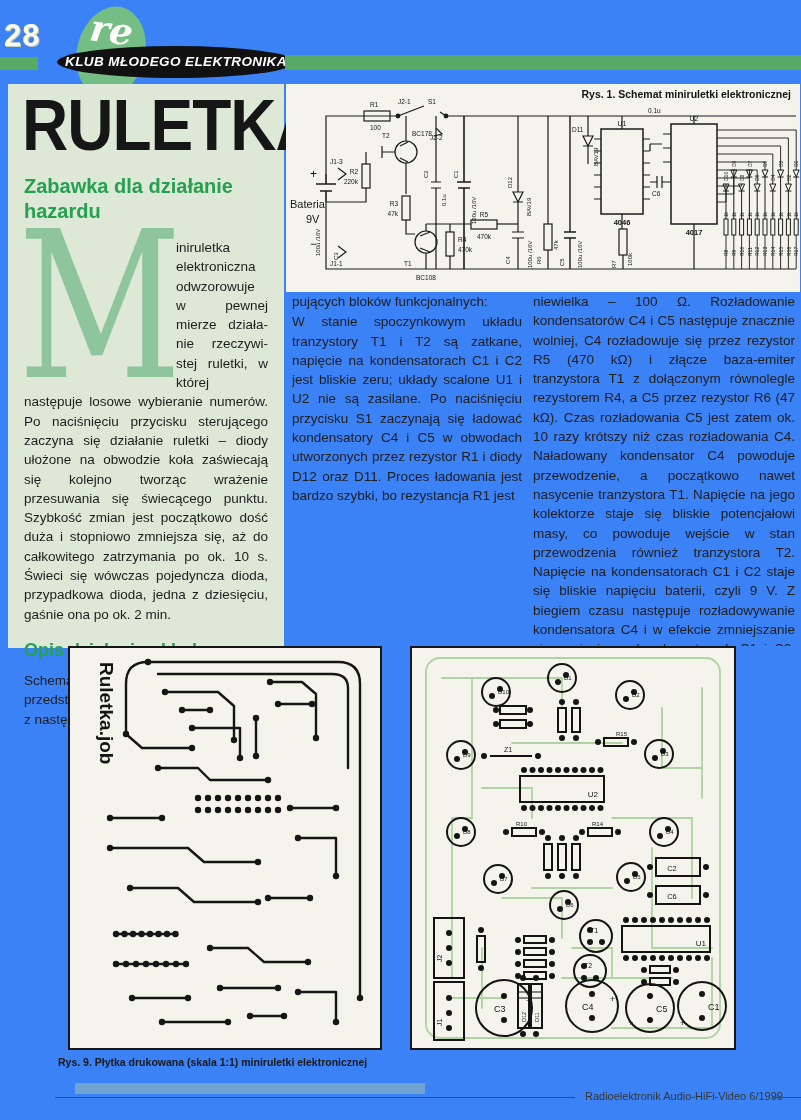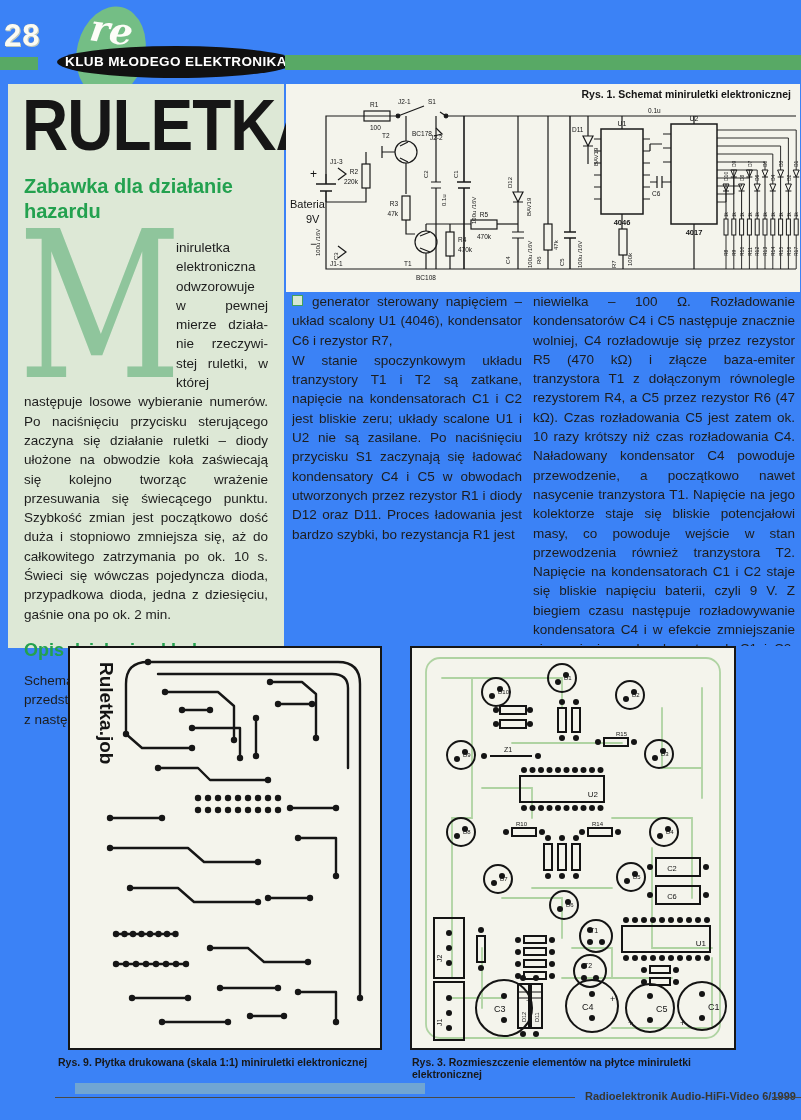--- a/index.html
+++ b/index.html
@@ -9,21 +9,21 @@
   
   .pageno{left:4px;top:18px;font-size:31px;font-weight:bold;color:#fbfbf4;
           text-shadow:0 0 1px #9aa394,1px 1px 0 #c6cfc0;letter-spacing:1px;}
   .bar{background:#58a965;}
   .logo-ell{left:77px;top:6px;width:68px;height:92px;background:#74be85;border-radius:50%;
             transform:rotate(14deg);}
   .logo-re{left:90px;top:8px;font-family:"DejaVu Serif",serif;font-weight:bold;
            font-style:italic;font-size:37px;color:#fdfdf8;transform:rotate(8deg);}
   .club-ell{left:57px;top:46px;width:238px;height:32px;background:#111;border-radius:50%;
             text-align:center;line-height:32px;color:#fff;font-size:13.5px;font-weight:bold;
-            letter-spacing:.4px;}
+            letter-spacing:.4px;font-style:italic;}
   
   .leftcol{left:8px;top:84px;width:276px;height:564px;background:#dde8d6;
            padding:0 16px;box-sizing:border-box;}
   .title{margin:4px 0 0 -2px;font-size:64px;font-weight:bold;letter-spacing:-1px;
          color:#161616;transform:scaleY(1.12);transform-origin:left top;line-height:66px;}
   .subtitle{margin-top:20px;font-size:20px;line-height:25px;font-weight:bold;color:#23a14f;}
   .body-txt{font-size:13.5px;line-height:19.3px;text-align:justify;}
   .intro{margin-top:14px;position:relative;}
   .m-spacer{float:left;width:152px;height:146px;}
   .dropcap{position:absolute;left:-6px;top:-34px;font-family:"DejaVu Serif",serif;
@@ -62,21 +62,21 @@
     <div class="intro body-txt">
       <span class="dropcap">M</span>
       <span class="m-spacer"></span>
       <span>iniruletka elektronicz­na odwzo­ro­wu­je w pew­nej mierze dzia­ła­nie rzeczywi­stej ruletki, w której następuje losowe wybieranie numerów. Po naciśnięciu przycisku sterującego zaczyna się działanie ruletki – diody ułożone na obwodzie koła zaświecają się kolejno tworząc wrażenie przesuwania się świecącego punktu. Szybkość zmian jest początkowo dość duża i stopniowo zmniejsza się, aż do całkowitego zatrzymania po ok. 10 s. Świeci się wówczas pojedyncza dioda, przypadkowa dioda, jedna z dziesięciu, gaśnie ona po ok. 2 min.</span>
     </div>
     <div class="sec-head">Opis działania układu</div>
     <div class="para body-txt">Schemat ruletki elektronicznej jest przedstawiony na rys.1. Składa się ona z nastę-</div>
   </div>
 
   <div class="abs col body-txt" style="left:292px;width:230px;">
-    <p class="bp"><span class="bullet"></span><span>generator sterowany napięciem – układ scalony U1 (4046), kondensator C6 i rezystor R7,</span></p>
+    <p class="bp">pujących bloków funkcjonalnych:</p>
     <p class="bp">W stanie spoczynkowym układu tranzystory T1 i T2 są zatkane, napięcie na kondensatorach C1 i C2 jest bliskie zeru; układy scalone U1 i U2 nie są zasilane. Po naciśnięciu przycisku S1 zaczynają się ładować kondensatory C4 i C5 w obwodach utworzonych przez rezystor R1 i diody D12 oraz D11. Proces ładowania jest bardzo szybki, bo rezystancja R1 jest</p>
   </div>
 
   <div class="abs col body-txt" style="left:533px;width:262px;">
     <p class="bp">niewielka – 100 Ω. Rozładowanie kondensatorów C4 i C5 następuje znacznie wolniej, C4 rozładowuje się przez rezystor R5 (470 kΩ) i złącze baza-emiter tranzystora T1 z dołączonym równolegle rezystorem R4, a C5 przez rezystor R6 (47 kΩ). Czas rozładowania C5 jest zatem ok. 10 razy krótszy niż czas rozładowania C4. Naładowany kondensator C4 powoduje przewodzenie, a początkowo nawet nasycenie tranzystora T1. Napięcie na jego kolektorze staje się bliskie potencjałowi masy, co powoduje wejście w stan przewodzenia również tranzystora T2. Napięcie na kondensatorach C1 i C2 staje się bliskie napięciu baterii, czyli 9 V. Z biegiem czasu następuje rozładowywanie kondensatora C4 i w efekcie zmniejszanie się napięcia na kondensatorach C1 i C2, czyli napięcia zasilania układów scalo-</p>
   </div>
 
   <div class="abs fig" style="left:286px;top:84px;width:514px;height:208px;">
     <svg id="schsvg" width="514" height="208" viewBox="0 0 514 208">
       <g fill="none" stroke="#1a1a1a" stroke-width="1.2">
@@ -585,20 +585,19 @@
           <circle cx="190" cy="294" r="3" stroke="none"></circle>
           <circle cx="178" cy="294" r="3" stroke="none"></circle>
           <circle cx="172" cy="318" r="3" stroke="none"></circle>
           <circle cx="184" cy="330" r="3" stroke="none"></circle>
           <circle cx="172" cy="330" r="3" stroke="none"></circle>
         </g>
     </svg>
   </div>
 
   <div class="abs caption" style="left:58px;top:1056px;width:335px;">Rys. 9. Płytka drukowana (skala 1:1) miniruletki elektronicznej</div>
-  <div class="abs caption" style="left:412px;top:1056px;width:335px;">Rys. 3. Rozmieszczenie elementów na płytce miniruletki elektronicznej</div>
 
   <div class="abs ghost" style="left:75px;top:1083px;width:350px;height:11px;"></div>
   <div class="abs footer-line" style="left:55px;top:1097px;width:520px;"></div>
-  <div class="abs footer-txt" style="left:585px;top:1090px;font-weight:bold;">Radioelektronik Audio-HiFi-Video 6/1999</div>
+  <div class="abs footer-txt" style="left:585px;top:1090px;">Radioelektronik Audio-HiFi-Video 6/1999</div>
   <div class="abs footer-line" style="left:772px;top:1097px;width:29px;"></div>
 
 </div>
 
 </body></html>

